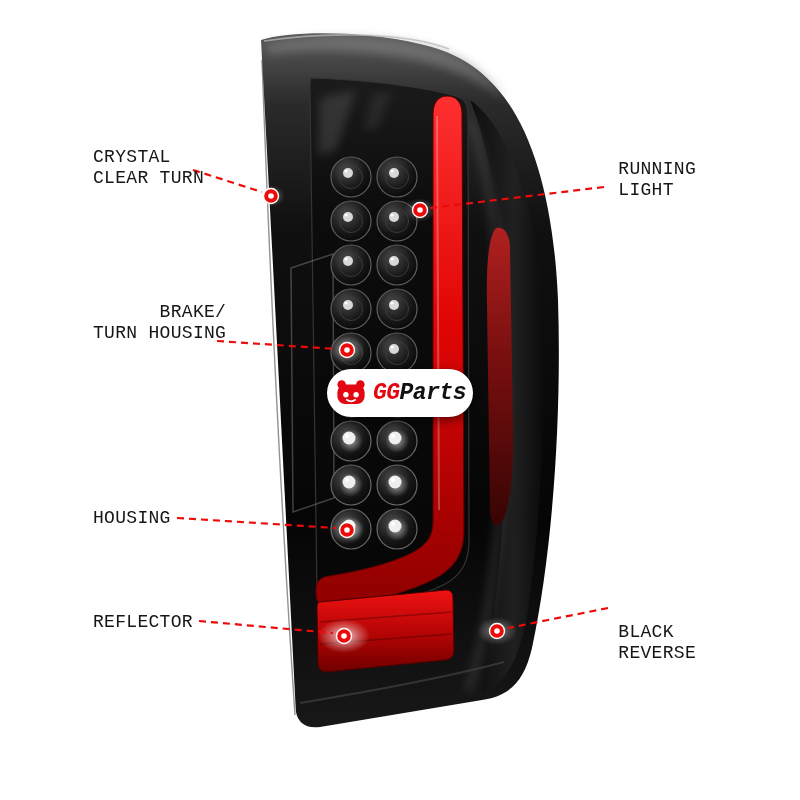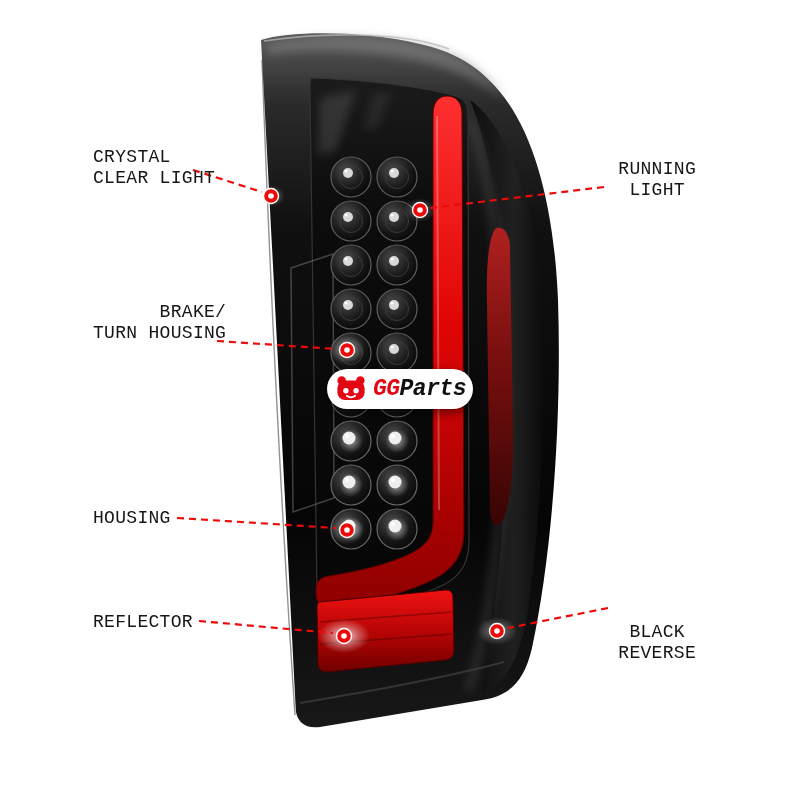--- a/index.html
+++ b/index.html
@@ -8,29 +8,29 @@
     overflow:hidden;font-family:Liberation Mono, monospace;
   }
   #scene{position:absolute;left:0;top:0;width:800px;height:800px;}
   .leader{fill:none;stroke-dasharray:7 5;stroke-width:2.2;}
   .dot-o{fill:#ec0a0a;stroke:#ffffff;stroke-width:1.4;}
   .dot-i{fill:#ffffff;}
   .callout{
     position:absolute;font-size:18px;line-height:21px;letter-spacing:.3px;
     color:#161616;white-space:nowrap;z-index:4;
   }
-  .callout.right{text-align:center;}
+  .callout.right{text-align:left;}
   #co-crystal{left:93px;top:147px;}
   #co-running{right:104px;top:159px;}
   #co-brake{left:93px;top:302px;text-align:right;}
   #co-reverse{left:93px;top:508px;}
   #co-reflector{left:93px;top:612px;}
   #co-housing{right:104px;top:578px;margin-top:44px;}
   #watermark{
-    position:absolute;left:327px;top:369px;width:146px;height:40px;
+    position:absolute;left:327px;top:369px;width:146px;height:48px;
     background:#ffffff;border-radius:28px;z-index:5;
     box-shadow:0 4px 10px rgba(0,0,0,.45),0 0 0 1px rgba(0,0,0,.06);
     display:flex;align-items:center;justify-content:center;gap:5px;
     padding:0 8px;box-sizing:border-box;
   }
   .brand-text{font-style:italic;font-weight:bold;font-size:23px;letter-spacing:-.5px;}
   .brand-gg{color:#e30613;}
   .brand-parts{color:#101010;}
 </style>
 </head>
@@ -242,21 +242,21 @@
       </g>
       <g>
         <circle class="dot-o" cx="497" cy="631" r="7.5"></circle>
           <circle class="dot-i" cx="497" cy="631" r="2.8"></circle>
       </g>
     </g>
   </svg>
 
   <div class="callout" id="co-crystal">
     <div>CRYSTAL</div>
-    <div>CLEAR LIGHT</div>
+    <div>CLEAR TURN</div>
   </div>
   <div class="callout right" id="co-running">
     <div>RUNNING</div>
     <div>LIGHT</div>
   </div>
   <div class="callout" id="co-brake">
     <div>BRAKE/</div>
     <div>TURN HOUSING</div>
   </div>
   <div class="callout" id="co-reverse">

